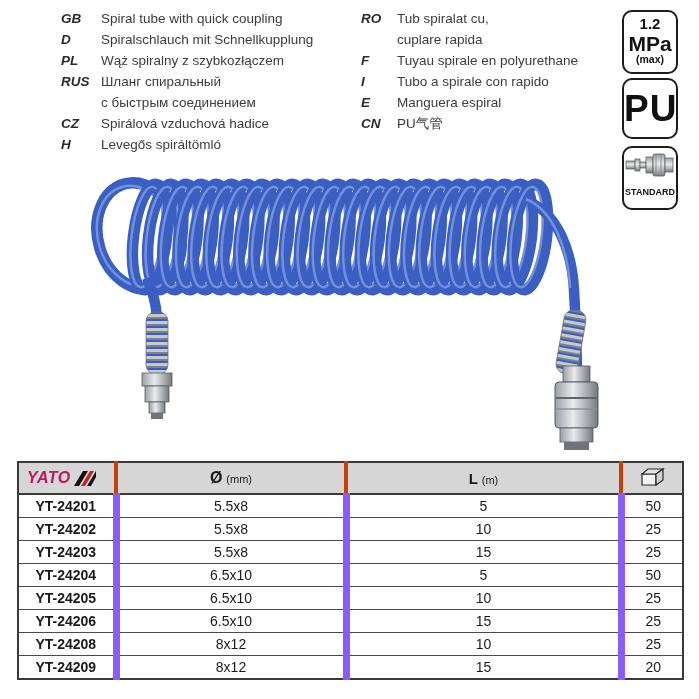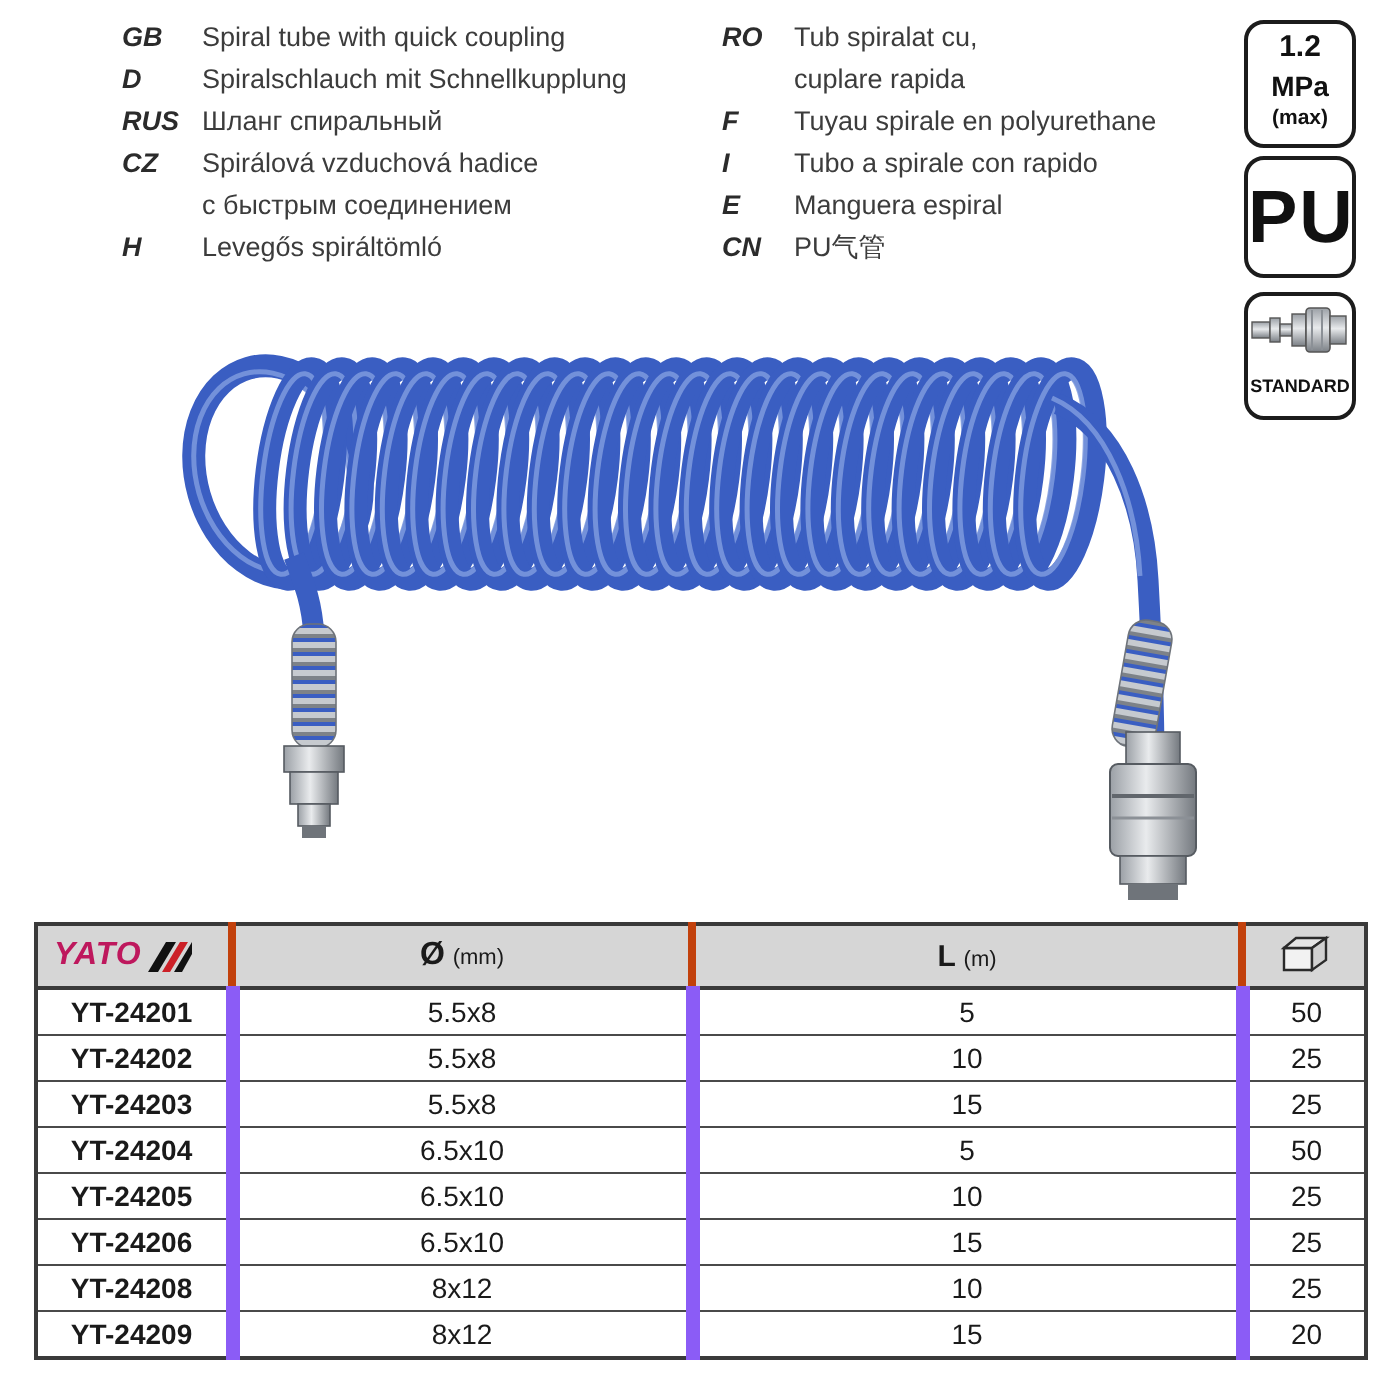--- a/index.html
+++ b/index.html
@@ -13,21 +13,21 @@
   #lang-right{left:320px;width:290px;}
   .lang-row{display:flex;height:21px;white-space:nowrap;}
   .lang-code{font-weight:bold;font-style:italic;color:#2b2b2b;flex:0 0 40px;}
   #lang-right .lang-code{flex:0 0 36px;}
   .lang-text{color:#3c3c3c;}
   
   .badge{position:absolute;left:622px;width:52px;background:#fff;border:2.5px solid #1c1c1c;
          border-radius:10px;text-align:center;box-sizing:content-box;}
   #badge-pressure{top:10px;height:58px;padding-top:2px;}
   #badge-pressure .v{font-size:15px;font-weight:bold;color:#111;line-height:20px;}
-  #badge-pressure .u{font-size:14px;font-weight:bold;color:#111;line-height:19px;}
+  #badge-pressure .u{font-size:21px;font-weight:bold;color:#111;line-height:19px;}
   #badge-pressure .q{font-size:10.5px;font-weight:bold;color:#111;line-height:13px;}
   #badge-material{top:78px;height:57px;}
   #badge-material .pu{font-size:37px;font-weight:bold;color:#111;line-height:57px;letter-spacing:1px;}
   #badge-standard{top:146px;height:60px;}
   #badge-standard .std-label{font-size:9px;font-weight:bold;color:#111;line-height:12px;letter-spacing:0px;}
   
   #hose-art{position:absolute;left:55px;top:160px;width:600px;height:300px;pointer-events:none;}
   
   table.spec{
     position:absolute;left:17px;top:461px;width:665px;border-collapse:collapse;
@@ -50,30 +50,34 @@
 <div class="lang-block" id="lang-left">
   <div class="lang-row">
       <span class="lang-code">GB</span>
       <span class="lang-text">Spiral tube with quick coupling</span>
     </div>
   <div class="lang-row">
       <span class="lang-code">D</span>
       <span class="lang-text">Spiralschlauch mit Schnellkupplung</span>
     </div>
   <div class="lang-row">
+      <span class="lang-code">PL</span>
+      <span class="lang-text">Wąż spiralny z szybkozłączem</span>
+    </div>
+  <div class="lang-row">
       <span class="lang-code">RUS</span>
       <span class="lang-text">Шланг спиральный</span>
     </div>
   <div class="lang-row">
+      <span class="lang-code"></span>
+      <span class="lang-text">с быстрым соединением</span>
+    </div>
+  <div class="lang-row">
       <span class="lang-code">CZ</span>
       <span class="lang-text">Spirálová vzduchová hadice</span>
-    </div>
-  <div class="lang-row">
-      <span class="lang-code"></span>
-      <span class="lang-text">с быстрым соединением</span>
     </div>
   <div class="lang-row">
       <span class="lang-code">H</span>
       <span class="lang-text">Levegős spiráltömló</span>
     </div>
 </div>
 
 <div class="lang-block" id="lang-right">
   <div class="lang-row">
       <span class="lang-code">RO</span>

